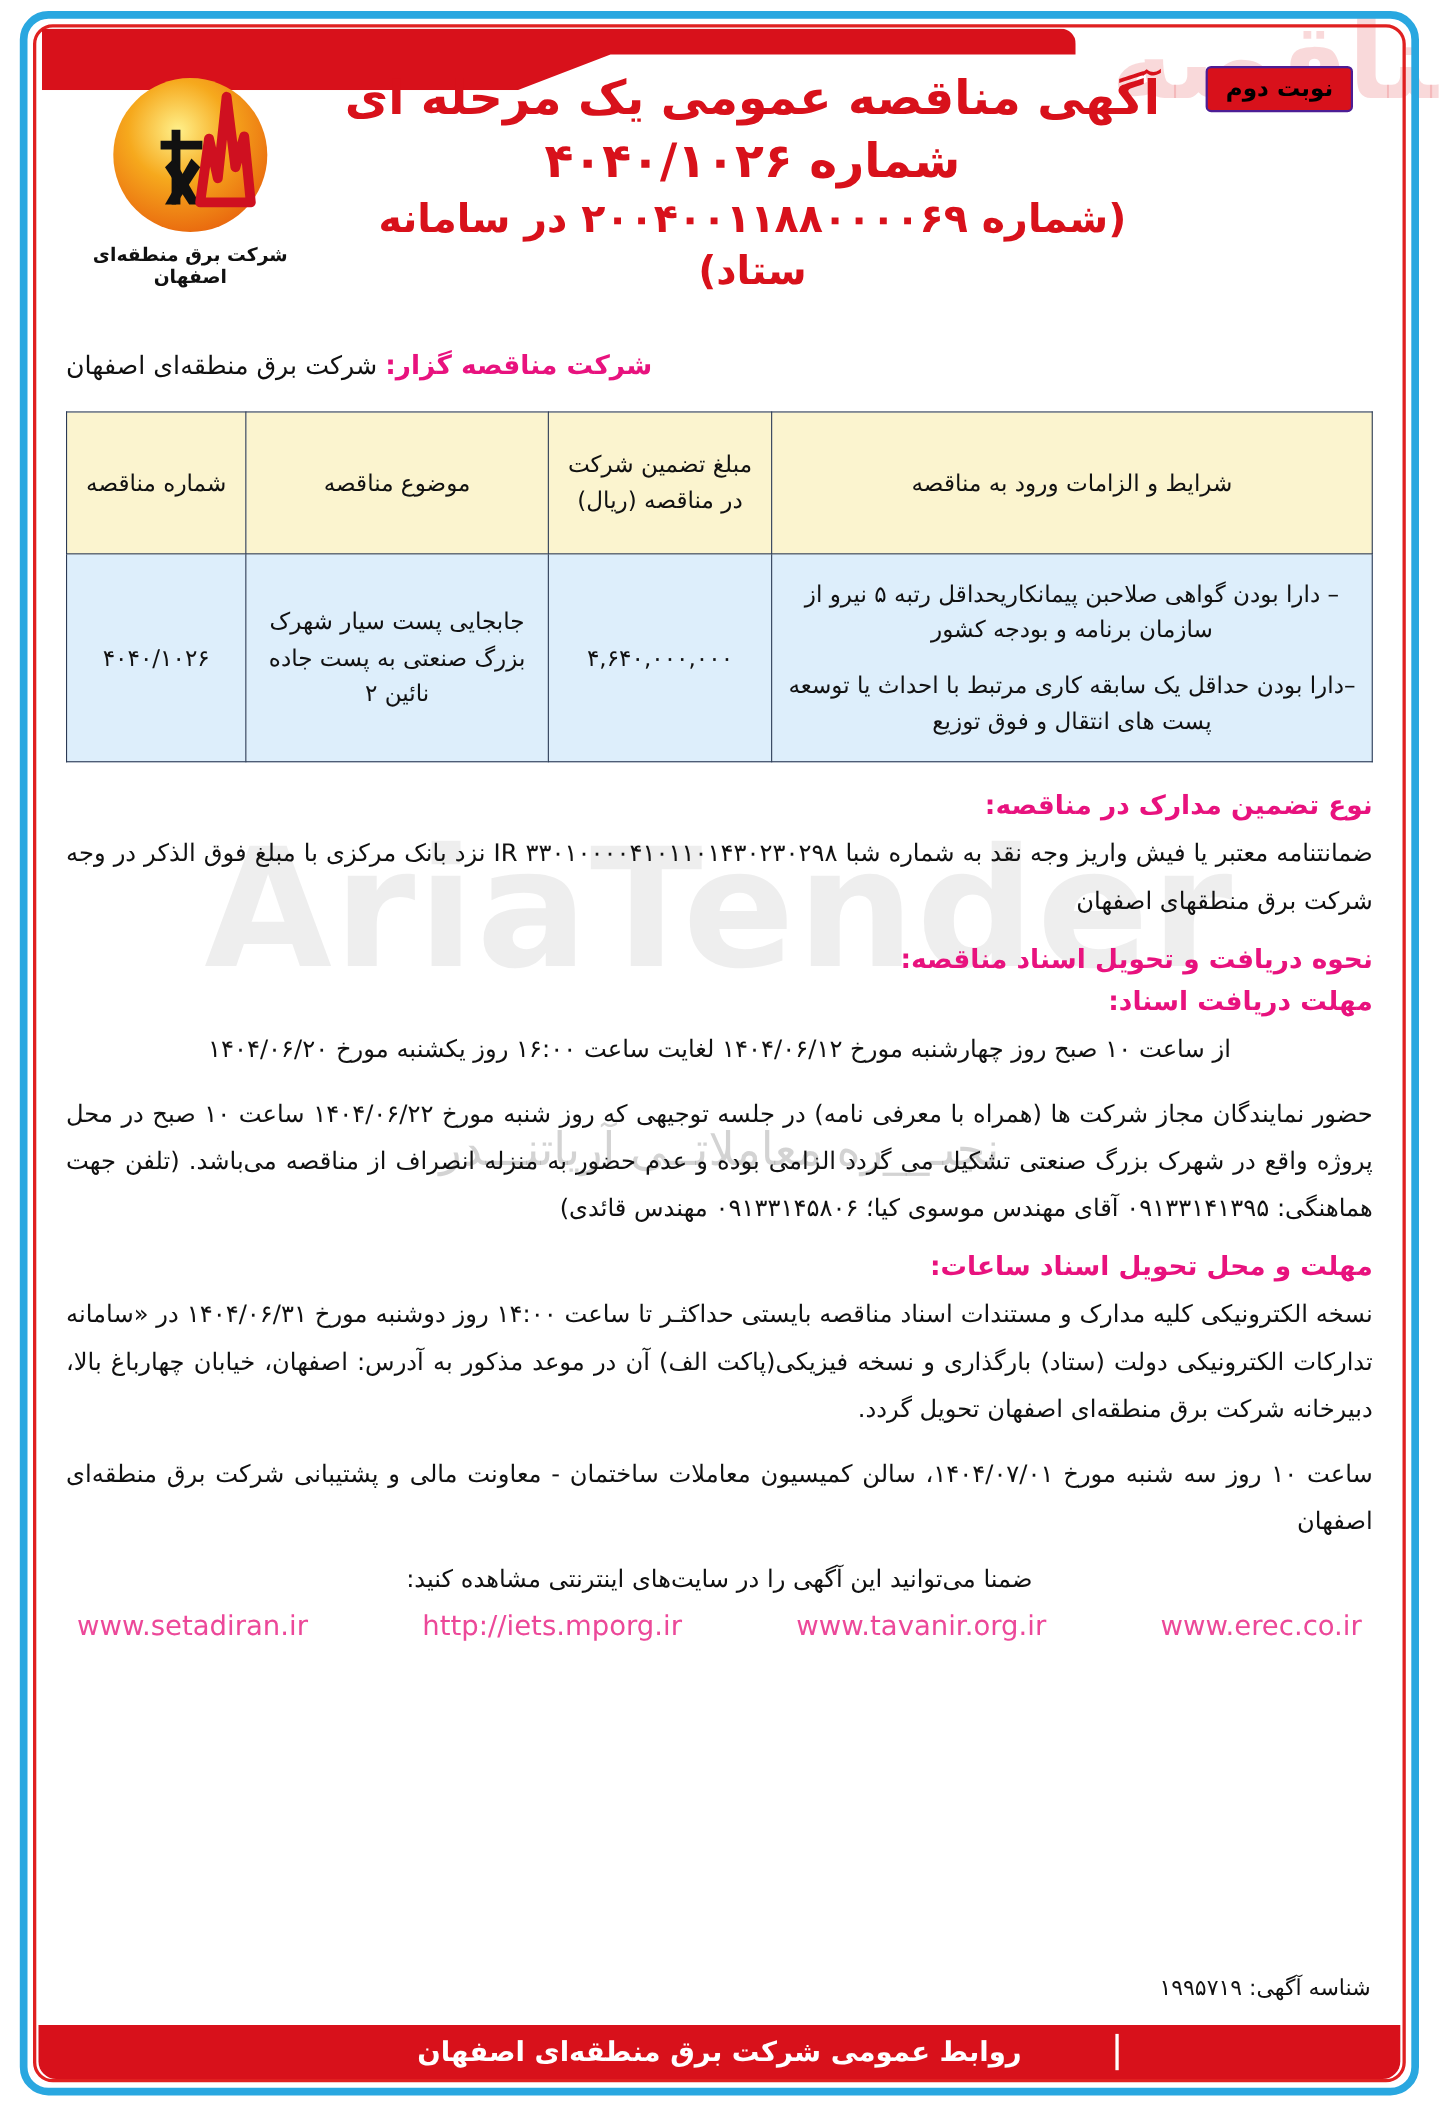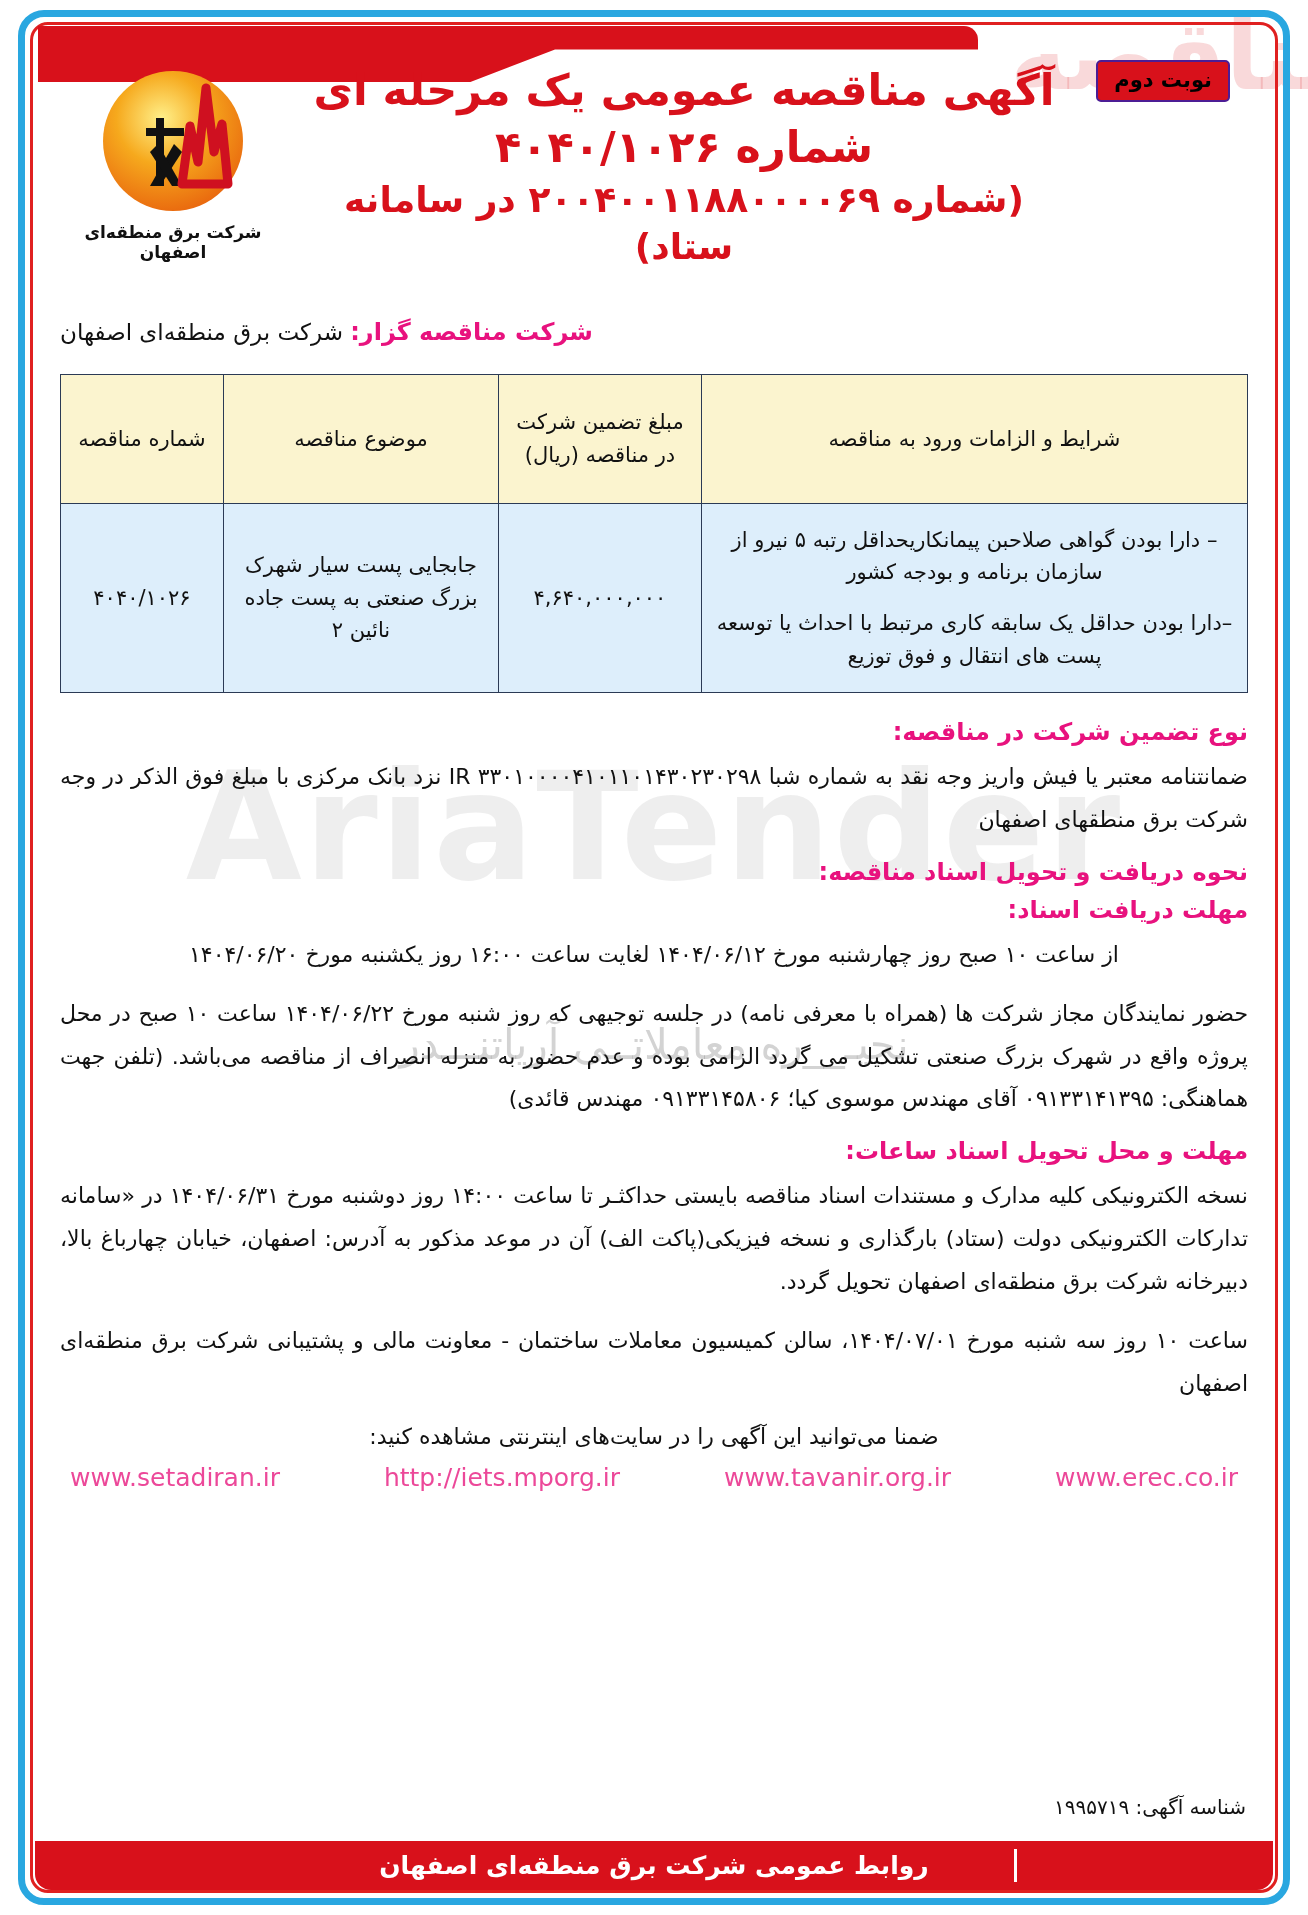--- a/index.html
+++ b/index.html
@@ -358,21 +358,21 @@
         </td>
         <td class="col-amount">۴,۶۴۰,۰۰۰,۰۰۰</td>
         <td class="col-subject">جابجایی پست سیار شهرک بزرگ صنعتی به پست  جاده نائین ۲</td>
         <td class="col-no">۴۰۴۰/۱۰۲۶</td>
       </tr>
     </tbody>
   </table>
 
   <div class="body-wrap">
 
-    <h3 class="sec-head">نوع تضمین شرکت در مناقصه:</h3>
+    <h3 class="sec-head">نوع تضمین مدارک در مناقصه:</h3>
     <p class="sec-body">ضمانتنامه معتبر یا فیش واریز وجه نقد به شماره  شبا IR ۳۳۰۱۰۰۰۰۴۱۰۱۱۰۱۴۳۰۲۳۰۲۹۸ نزد بانک مرکزی با مبلغ فوق الذکر در وجه شرکت برق منطقهای اصفهان</p>
 
     <h3 class="sec-head">نحوه دریافت و تحویل اسناد مناقصه:</h3>
 
     <h3 class="sec-head">مهلت دریافت اسناد:</h3>
     <p class="sec-body center">از ساعت ۱۰ صبح روز چهارشنبه مورخ ۱۴۰۴/۰۶/۱۲ لغایت ساعت ۱۶:۰۰ روز یکشنبه  مورخ ۱۴۰۴/۰۶/۲۰</p>
 
     <p class="sec-body">حضور نمایندگان مجاز شرکت ها (همراه با معرفی نامه) در جلسه توجیهی که روز  شنبه مورخ ۱۴۰۴/۰۶/۲۲ ساعت ۱۰ صبح در محل پروژه واقع در شهرک بزرگ صنعتی تشکیل می گردد الزامی بوده و عدم حضور به منزله انصراف از مناقصه می‌باشد. (تلفن جهت هماهنگی: ۰۹۱۳۳۱۴۱۳۹۵ آقای مهندس موسوی کیا؛ ۰۹۱۳۳۱۴۵۸۰۶ مهندس قائدی)</p>
 
     <h3 class="sec-head">مهلت و محل تحویل اسناد ساعات:</h3>

